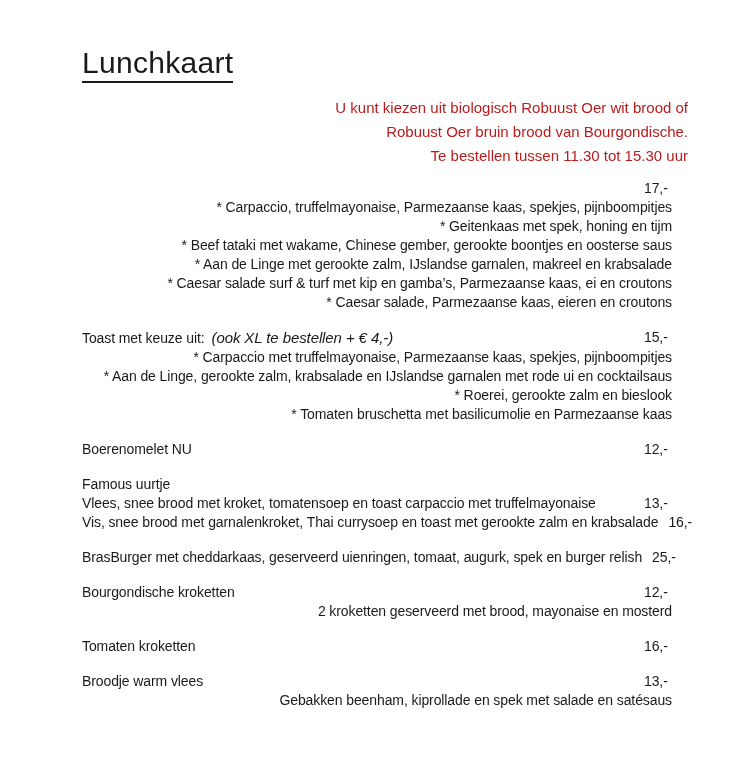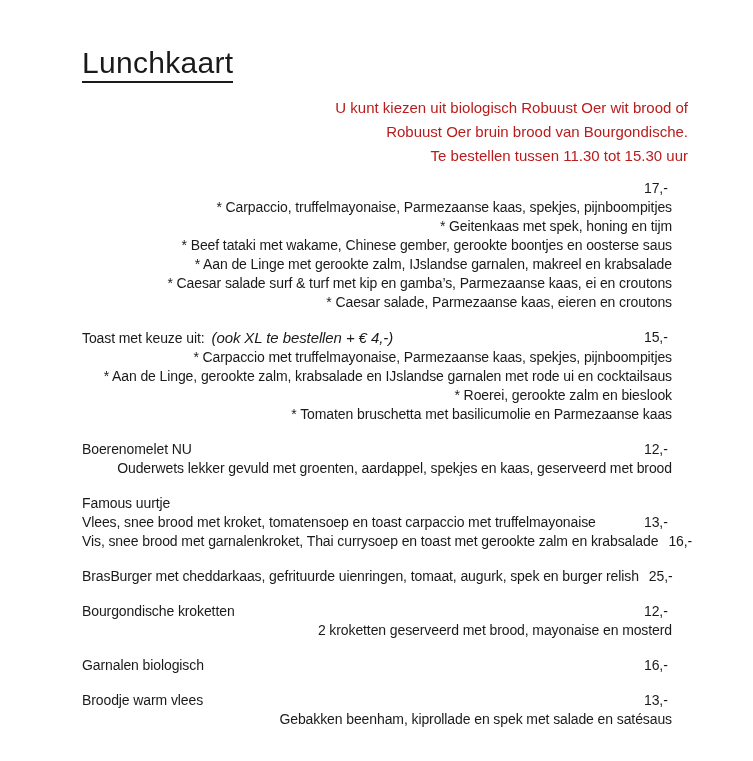--- a/index.html
+++ b/index.html
@@ -93,55 +93,54 @@
       <div class="line">* Aan de Linge, gerookte zalm, krabsalade en IJslandse garnalen met rode ui en cocktailsaus</div>
       <div class="line">* Roerei, gerookte zalm en bieslook</div>
       <div class="line">* Tomaten bruschetta met basilicumolie en Parmezaanse kaas</div>
     </div>
 
     <div class="block">
       <div class="row">
         <span class="hdr">Boerenomelet NU</span>
         <span class="price">12,-</span>
       </div>
-      <div class="line">Ouderwets lekker gevuld met groenten, aardappel, spekjes en kaas, geserveerd met brood</div>
     </div>
 
     <div class="block">
       <div class="row">
         <span class="hdr">Famous uurtje</span>
       </div>
       <div class="row">
         <span class="hdr">Vlees, snee brood met kroket, tomatensoep en toast carpaccio met truffelmayonaise</span>
         <span class="price">13,-</span>
       </div>
       <div class="row">
         <span class="hdr">Vis, snee brood met garnalenkroket, Thai currysoep en toast met gerookte zalm en krabsalade</span>
         <span class="price">16,-</span>
       </div>
     </div>
 
     <div class="block">
       <div class="row">
-        <span class="hdr">BrasBurger met cheddarkaas, gefrituurde uienringen, tomaat, augurk, spek en burger relish</span>
+        <span class="hdr">BrasBurger met cheddarkaas, geserveerd uienringen, tomaat, augurk, spek en burger relish</span>
         <span class="price">25,-</span>
       </div>
     </div>
 
     <div class="block">
       <div class="row">
         <span class="hdr">Bourgondische kroketten</span>
         <span class="price">12,-</span>
       </div>
       <div class="line">2 kroketten geserveerd met brood, mayonaise en mosterd</div>
     </div>
 
     <div class="block">
       <div class="row">
-        <span class="hdr">Garnalen biologisch</span>
+        <span class="hdr">Tomaten kroketten</span>
         <span class="price">16,-</span>
       </div>
     </div>
 
     <div class="block">
       <div class="row">
         <span class="hdr">Broodje warm vlees</span>
         <span class="price">13,-</span>
       </div>
       <div class="line">Gebakken beenham, kiprollade en spek met salade en satésaus</div>

